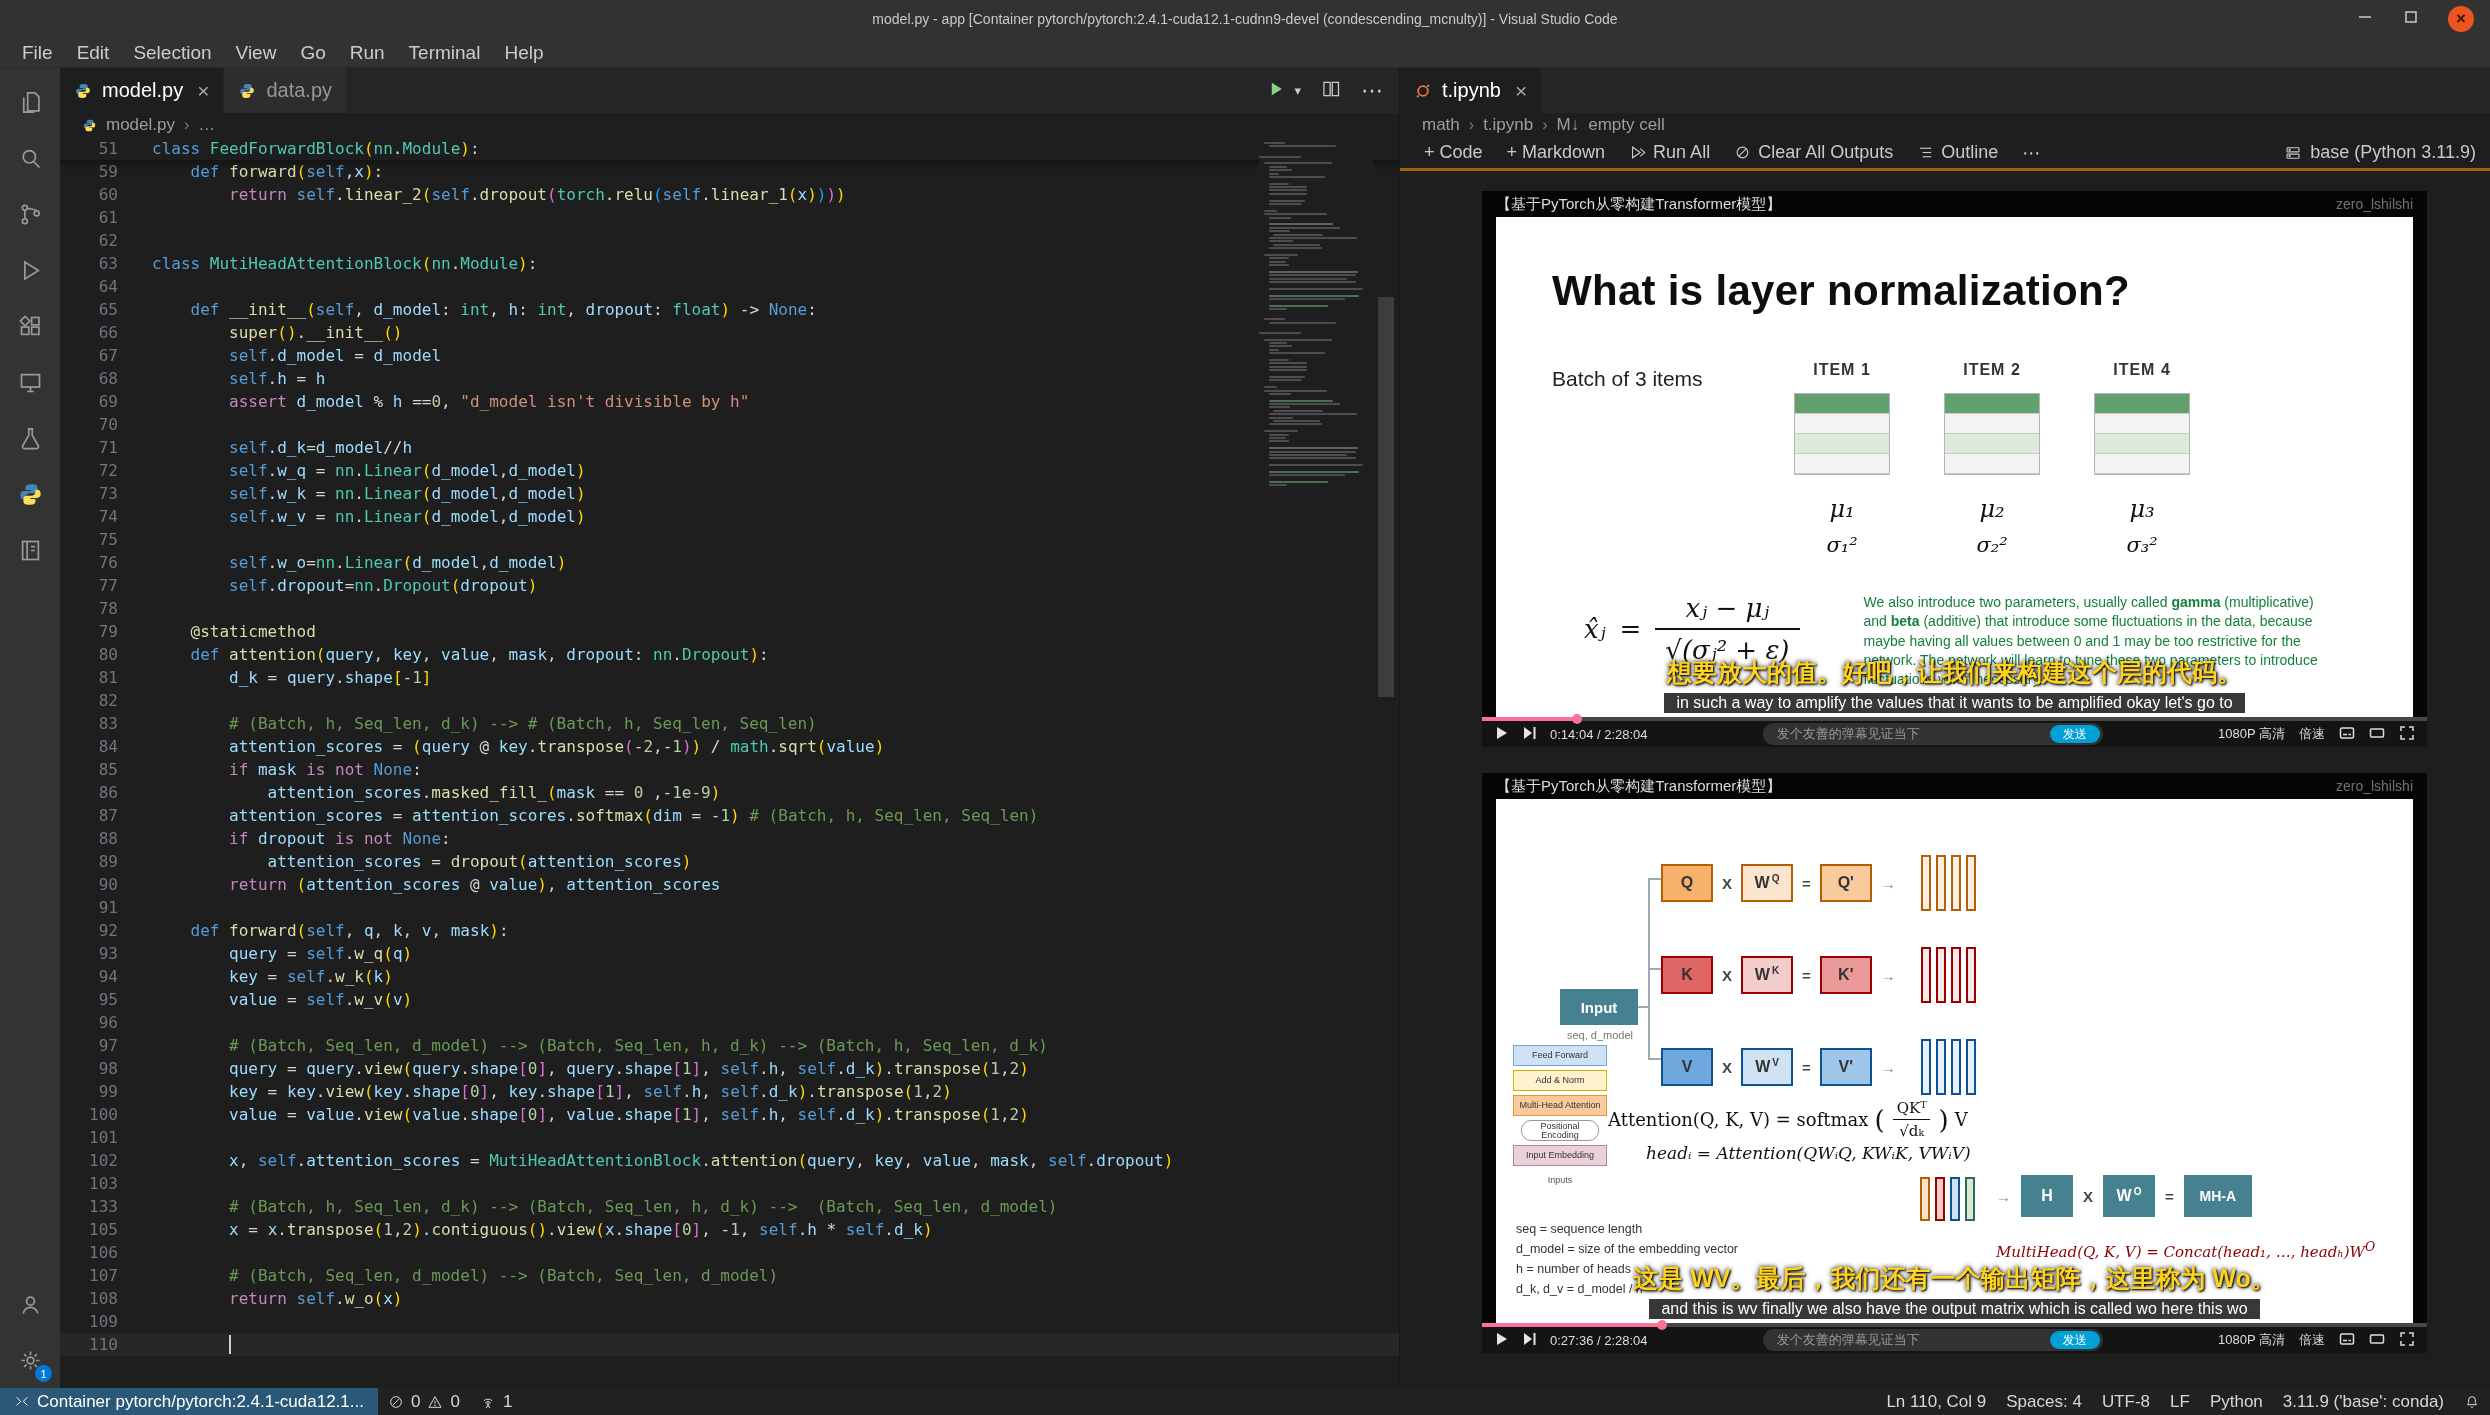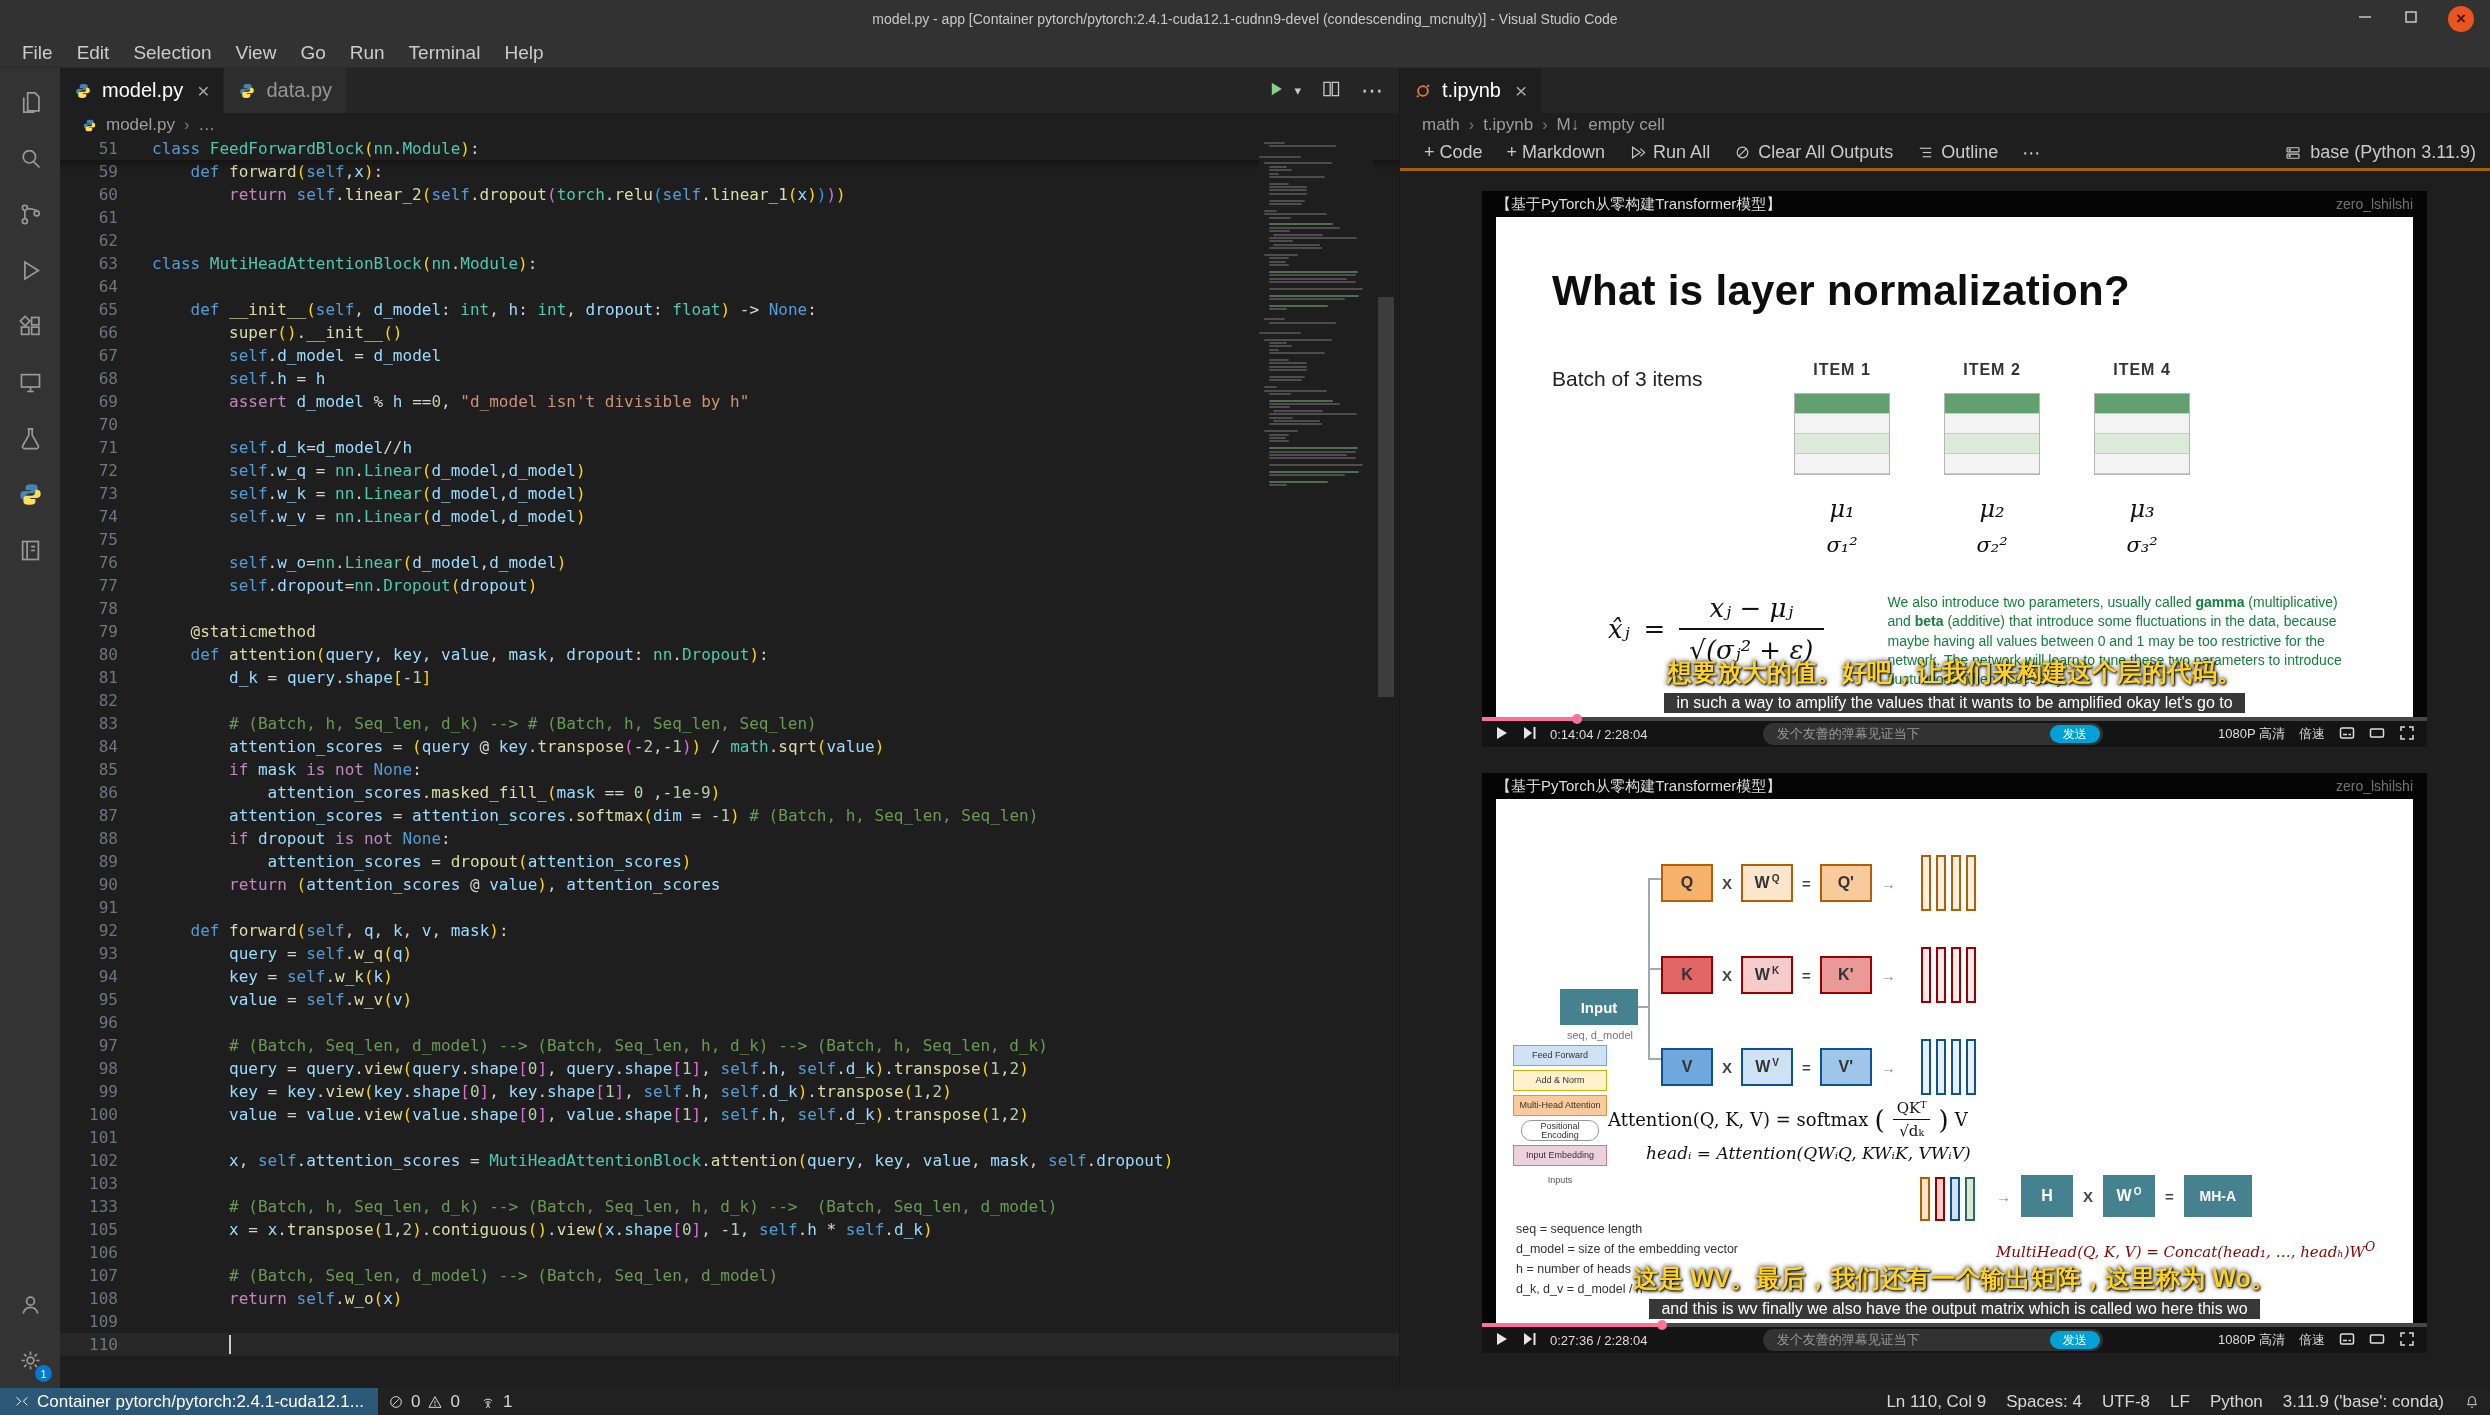--- a/index.html
+++ b/index.html
@@ -107,21 +107,21 @@
   .s1-head{font-size:16px;font-weight:bold;letter-spacing:1px;color:#333}
   .s1-table{width:96px;margin:14px auto 0;border:1px solid #b5b5b5}
   .s1-tr{height:20px;border-bottom:1px solid #c9c9c9}
   .s1-tr:nth-child(1){background:#63a06f}
   .s1-tr:nth-child(2){background:#f3f3f3}
   .s1-tr:nth-child(3){background:#dcead9}
   .s1-tr:nth-child(4){background:#f3f3f3}
   .s1-mu{margin-top:20px;font-family:"DejaVu Serif",serif;font-style:italic;font-size:24px;color:#111}
   .s1-sg{margin-top:10px;font-family:"DejaVu Serif",serif;font-style:italic;font-size:21px;color:#111}
   .s1-bottom{display:flex;margin-top:36px;align-items:flex-start}
-  .s1-formula{font-family:"DejaVu Serif",serif;font-style:italic;font-size:26px;display:flex;align-items:center;gap:14px;margin-left:56px;color:#111}
+  .s1-formula{font-family:"DejaVu Serif",serif;font-style:italic;font-size:26px;display:flex;align-items:center;gap:14px;margin-left:32px;color:#111}
   .frac{display:inline-flex;flex-direction:column;align-items:center}
   .fnum{padding:0 10px 5px}
   .fden{border-top:2px solid #111;padding:5px 10px 0}
   .s1-note{width:470px;margin-left:64px;font-size:14px;line-height:1.38;color:#15803d;text-align:left}
 
   
   .s2{position:relative;height:100%;font-family:"Liberation Sans",sans-serif}
   .srow{position:absolute;display:flex;align-items:center;gap:9px;left:165px}
   .mbox{width:52px;height:38px;display:flex;align-items:center;justify-content:center;font-weight:bold;font-size:16px;color:#333;border:2px solid #999;position:relative}
   .mbox sup{font-size:10px;margin-left:2px;margin-top:-10px}

